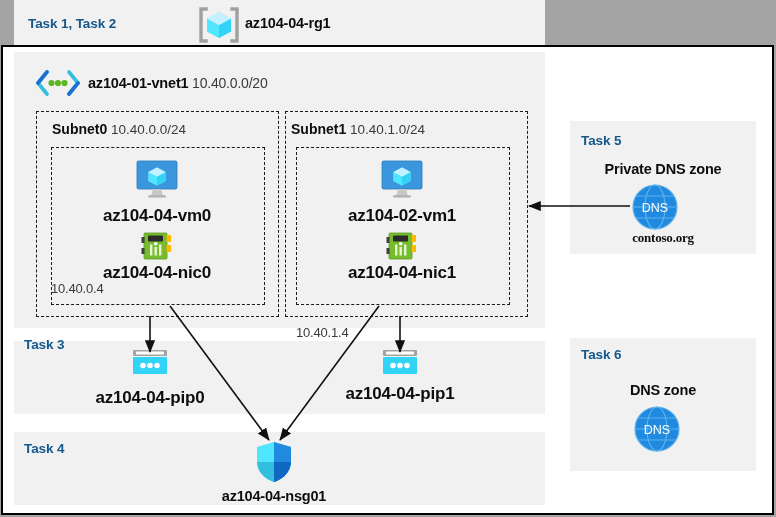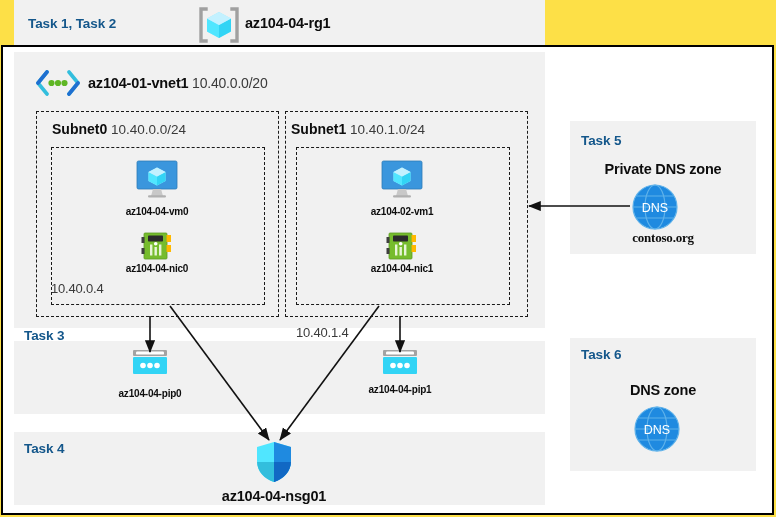--- a/index.html
+++ b/index.html
@@ -3,37 +3,37 @@
 <meta charset="utf-8">
 <style>
   html,body{margin:0;padding:0;background:#ffffff;}
   body{
     font-family:"Liberation Sans", sans-serif;
     -webkit-font-smoothing:antialiased;
   }
   #canvas{
     position:relative;
     width:776px;height:517px;
-    background:#fde047;
+    background:#a3a3a3;
     overflow:hidden;
   }
   
   .abs{position:absolute;}
   .grey{background:#f1f1f1;}
   .tasklbl{
     color:#14578b;
     font-weight:bold;
     font-size:13.5px;
     letter-spacing:-0.1px;
     white-space:nowrap;
   }
   .nodelbl{
     color:#0d0d0d;
     font-weight:bold;
-    font-size:10px;
+    font-size:17px;
     white-space:nowrap;
     text-align:center;
     letter-spacing:-0.2px;
   }
   .sublbl{
     color:#3a3a3a;
     font-size:13px;
     font-weight:normal;
     white-space:nowrap;
     text-align:left;
@@ -195,21 +195,21 @@
       <rect x="9" y="13.5" width="2.4" height="11" fill="#e8f5d8"></rect>
       <rect x="13.5" y="16" width="2.4" height="8.5" fill="#e8f5d8"></rect>
       <rect x="18" y="13.5" width="2.4" height="11" fill="#e8f5d8"></rect>
       <circle cx="14.7" cy="12.7" r="1.8" fill="#ffffff"></circle>
     </svg>
   </div>
   <div class="abs nodelbl" style="left:296px;top:263px;width:212px;">az104-04-nic1</div>
   <div class="abs sublbl" style="left:296px;top:281px;width:212px;margin-top:44px;">10.40.1.4</div>
 
   <div class="abs grey" style="left:14px;top:341px;width:531px;height:73px;"></div>
-  <div class="abs tasklbl" style="left:24px;top:328px;text-align:center;">Task 3</div>
+  <div class="abs tasklbl" style="left:24px;top:337px;text-align:center;">Task 3</div>
 
   <div class="abs" style="left:131px;top:349px;">
     <svg class="pip-ico" viewBox="0 0 38 28">
       <rect x="2" y="1" width="34" height="6" rx="1" fill="#a3a3a3"></rect>
       <rect x="5" y="2.6" width="28" height="3" rx="1.2" fill="#ffffff"></rect>
       <rect x="2" y="8" width="34" height="17" rx="1" fill="#32d4f5"></rect>
       <circle cx="12" cy="16.5" r="2.8" fill="#ffffff"></circle>
       <circle cx="19" cy="16.5" r="2.8" fill="#ffffff"></circle>
       <circle cx="26" cy="16.5" r="2.8" fill="#ffffff"></circle>
     </svg>

